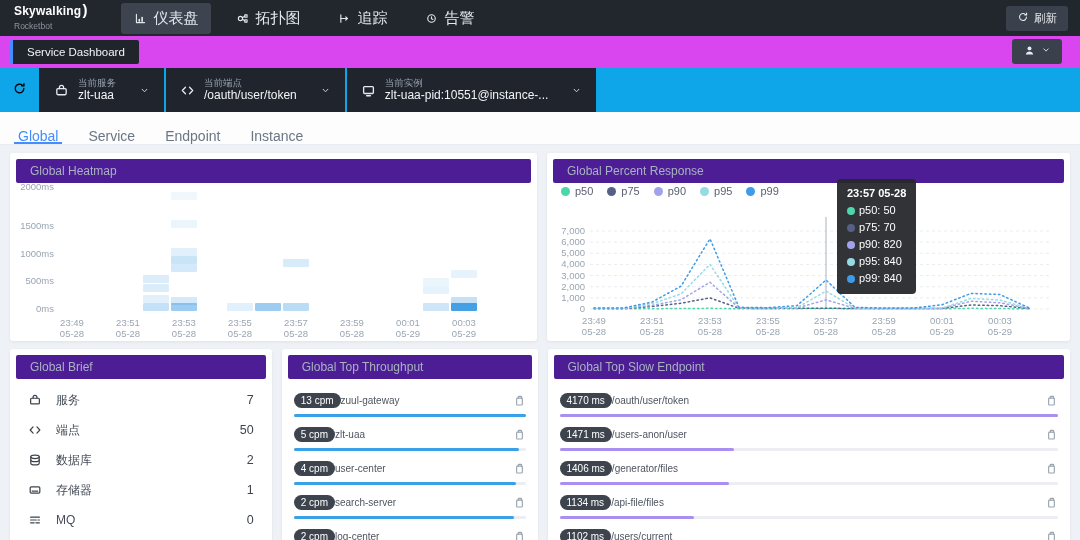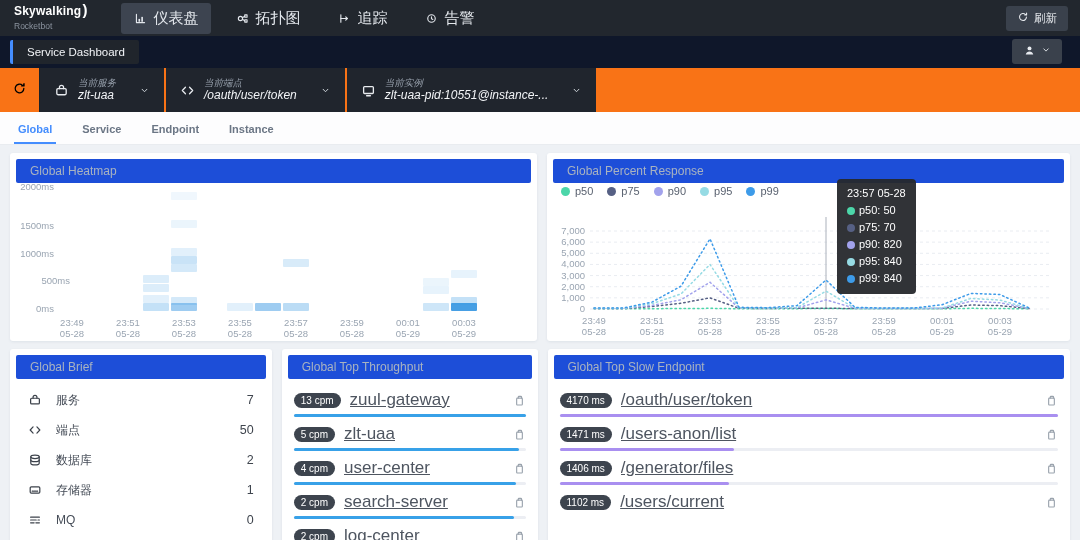--- a/index.html
+++ b/index.html
@@ -16,49 +16,49 @@
   .nav-menu { display:flex; align-items:center; margin-left:34px; gap:12px; }
   .nav-item { display:flex; align-items:center; gap:6px; color:#e3e7ec; font-size:15px;
               padding:6px 13px; border-radius:3px; cursor:pointer; }
   .nav-item.active { background:#3d4450; }
   .nav-item svg { display:block; }
   .nav-right { margin-left:auto; margin-right:12px; display:flex; align-items:center; gap:8px;flex-direction:column; }
   .nav-btn { background:#3a414c; color:#e8ebef; font-size:11.5px; padding:5px 11px;
              border-radius:3px; display:flex; align-items:center; gap:5px; cursor:pointer; }
 
   
-  .dash-strip { height:32px; background:#0f172a; display:flex; align-items:center; padding-left:10px; gap:10px; }
+  .dash-strip { height:32px; background:#d946ef; display:flex; align-items:center; padding-left:10px; gap:10px; }
   .dash-chip { font-size:11.5px; padding:6px 14px; border-radius:2px; cursor:pointer; display:flex; align-items:center; }
   .dash-chip.active { background:#20252c; color:#f2f4f7; border-left:3px solid #448dfe; }
   .dash-chip.inactive { background:#333a44; color:#79828f; }
 
   
-  .selector-bar { height:44px; background:#f97316; display:flex; align-items:stretch;font-style:italic; }
+  .selector-bar { height:44px; background:#0ea5e9; display:flex; align-items:stretch; }
   .reload-box { width:40px; display:flex; align-items:center; justify-content:center;
                 border-right:1px solid #1c2128; cursor:pointer; }
   .selector { background:#20252d; margin-right:2px; display:flex; align-items:center;
               padding:0 14px; gap:9px; cursor:pointer; }
   .selector .sel-text { display:flex; flex-direction:column; line-height:1.25; }
   .sel-label { color:#97a0ac; font-size:9.5px; }
   .sel-value { color:#f2f4f7; font-size:12px; }
   .sel-caret { margin-left:14px; display:flex; }
 
   
   .page-tabs { height:33px; background:#fdfdfe; border-bottom:1px solid #e9ecf0;
                display:flex; align-items:flex-end; padding-left:18px; gap:30px; }
-  .page-tab { font-size:11px; color:#6b7685; padding-bottom:9px; cursor:pointer; position:relative;font-weight:bold; }
+  .page-tab { font-size:14px; color:#6b7685; cursor:pointer; position:relative; }
   .page-tab.active { color:#448dfe; }
   .page-tab.active::after { content:""; position:absolute; left:-4px; right:-4px; bottom:0; height:2px; background:#448dfe; }
 
   
   .content { padding:8px 10px 0 10px; }
   .row { display:flex; gap:10px; }
   .row + .row { margin-top:8px; }
   .panel { background:#fff; border-radius:3px; box-shadow:0 1px 3px rgba(40,60,90,.08); position:relative; }
-  .panel-head { margin:6px 6px 0 6px; background:#1d4ed8; border-radius:2px;
+  .panel-head { margin:6px 6px 0 6px; background:#4c1d95; border-radius:2px;
                 padding:5px 14px; color:#a9b3c0; font-size:12px; height:24px; }
   .panel-body { position:relative; }
 
   #heatmap-panel  { width:527px; height:188px; }
   #percent-panel  { width:523px; height:188px; }
   #brief-panel    { width:262px; height:230px; }
   #through-panel  { width:256px; height:230px; }
   #slow-panel     { width:523px; height:230px; }
 
   
@@ -82,21 +82,21 @@
   .brief-row .b-icon { display:flex; color:#3c424b; }
   .brief-label { font-size:12px; margin-left:14px; }
   .brief-value { margin-left:auto; font-size:12.5px; color:#3f454e; }
   #brief-rows { padding-top:6px; }
 
   
   .top-rows { padding:4px 12px 0 12px; }
   .top-row { margin-top:7px; }
   .top-line { display:flex; align-items:center; height:20px; }
   .badge { background:#3d444e; color:#fff; font-size:10px; padding:2px 7px; border-radius:9px; white-space:nowrap; }
-  .top-name { font-size:17px; color:#4e5560; margin-left:9px; flex:1; overflow:hidden; white-space:nowrap;text-decoration:underline; }
+  .top-name { font-size:10px; color:#4e5560; flex:1; overflow:hidden; white-space:nowrap; }
   .copy-btn { display:flex; color:#9aa3ad; cursor:pointer; }
   .track { height:3px; background:#eceef3; border-radius:2px; margin-top:4px; position:relative; }
   .fill { position:absolute; left:0; top:0; bottom:0; border-radius:2px; }
 </style>
 </head>
 <body>
 
 <div class="navbar">
   <div class="logo">
     <div class="logo-top">
@@ -241,21 +241,21 @@
     <div class="page-tab">Endpoint</div>
     <div class="page-tab">Instance</div>
   </div>
 
 <div class="content">
   <div class="row">
     <div class="panel" id="heatmap-panel">
       <div class="panel-head">Global Heatmap</div>
       <div class="panel-body" id="heatmap-body">
           <div class="axis-label y-label" style="left: 2px; top: 125px;">0ms</div>
-          <div class="axis-label y-label" style="left: 18px; top: 97.25px;">500ms</div>
+          <div class="axis-label y-label" style="left: 2px; top: 97.25px;">500ms</div>
           <div class="axis-label y-label" style="left: 2px; top: 69.5px;">1000ms</div>
           <div class="axis-label y-label" style="left: 2px; top: 41.75px;">1500ms</div>
           <div class="axis-label y-label" style="left: 2px; top: 3px;">2000ms</div>
           <div class="axis-label x-label" style="left: 62px; top: 134px;">23:49<br>05-28</div>
           <div class="axis-label x-label" style="left: 118px; top: 134px;">23:51<br>05-28</div>
           <div class="axis-label x-label" style="left: 174px; top: 134px;">23:53<br>05-28</div>
           <div class="axis-label x-label" style="left: 230px; top: 134px;">23:55<br>05-28</div>
           <div class="axis-label x-label" style="left: 286px; top: 134px;">23:57<br>05-28</div>
           <div class="axis-label x-label" style="left: 342px; top: 134px;">23:59<br>05-28</div>
           <div class="axis-label x-label" style="left: 398px; top: 134px;">00:01<br>05-29</div>
@@ -342,21 +342,21 @@
             <div class="legend-item">
               <span class="dot" style="background:#96dbe4"></span>
               <span>p95</span>
             </div>
             <div class="legend-item">
               <span class="dot" style="background:#3d9be9"></span>
               <span>p99</span>
             </div>
           </div>
         <div class="tooltip" id="percent-tooltip" style="left: 290px; top: -4px;">
-            <div style="font-weight:normal">23:57 05-28</div>
+            <div style="font-weight:bold">23:57 05-28</div>
             <div><span class="dot" style="background:#4cd6a9"></span>p50: 50</div>
             <div><span class="dot" style="background:#566084"></span>p75: 70</div>
             <div><span class="dot" style="background:#a2a2ec"></span>p90: 820</div>
             <div><span class="dot" style="background:#96dbe4"></span>p95: 840</div>
             <div><span class="dot" style="background:#3d9be9"></span>p99: 840</div>
           </div>
       </div>
     </div>
   </div>
   <div class="row">
@@ -505,21 +505,21 @@
                 </svg>
               </span>
             </div>
             <div class="track">
               <span class="fill" style="width:100%;background:#a98ff0"></span>
             </div>
           </div>
           <div class="top-row">
             <div class="top-line">
               <span class="badge">1471 ms</span>
-              <span class="top-name">/users-anon/list</span>
+              <span class="top-name">/users-anon/user</span>
               <span class="copy-btn">
                 <svg width="13" height="13" viewBox="0 0 16 16" fill="none" stroke="currentColor" stroke-width="1.4" stroke-linecap="round" stroke-linejoin="round">
                   <rect x="4.5" y="5" width="7" height="8.5" rx="1"></rect>
                   <path d="M6.5 5V3.8a.8.8 0 0 1 .8-.8h2.4a.8.8 0 0 1 .8.8V5"></path>
                 </svg>
               </span>
             </div>
             <div class="track">
               <span class="fill" style="width:35%;background:#a98ff0"></span>
             </div>
@@ -534,20 +534,35 @@
                   <path d="M6.5 5V3.8a.8.8 0 0 1 .8-.8h2.4a.8.8 0 0 1 .8.8V5"></path>
                 </svg>
               </span>
             </div>
             <div class="track">
               <span class="fill" style="width:34%;background:#a98ff0"></span>
             </div>
           </div>
           <div class="top-row">
             <div class="top-line">
+              <span class="badge">1134 ms</span>
+              <span class="top-name">/api-file/files</span>
+              <span class="copy-btn">
+                <svg width="13" height="13" viewBox="0 0 16 16" fill="none" stroke="currentColor" stroke-width="1.4" stroke-linecap="round" stroke-linejoin="round">
+                  <rect x="4.5" y="5" width="7" height="8.5" rx="1"></rect>
+                  <path d="M6.5 5V3.8a.8.8 0 0 1 .8-.8h2.4a.8.8 0 0 1 .8.8V5"></path>
+                </svg>
+              </span>
+            </div>
+            <div class="track">
+              <span class="fill" style="width:27%;background:#a98ff0"></span>
+            </div>
+          </div>
+          <div class="top-row">
+            <div class="top-line">
               <span class="badge">1102 ms</span>
               <span class="top-name">/users/current</span>
               <span class="copy-btn">
                 <svg width="13" height="13" viewBox="0 0 16 16" fill="none" stroke="currentColor" stroke-width="1.4" stroke-linecap="round" stroke-linejoin="round">
                   <rect x="4.5" y="5" width="7" height="8.5" rx="1"></rect>
                   <path d="M6.5 5V3.8a.8.8 0 0 1 .8-.8h2.4a.8.8 0 0 1 .8.8V5"></path>
                 </svg>
               </span>
             </div>
           </div>

